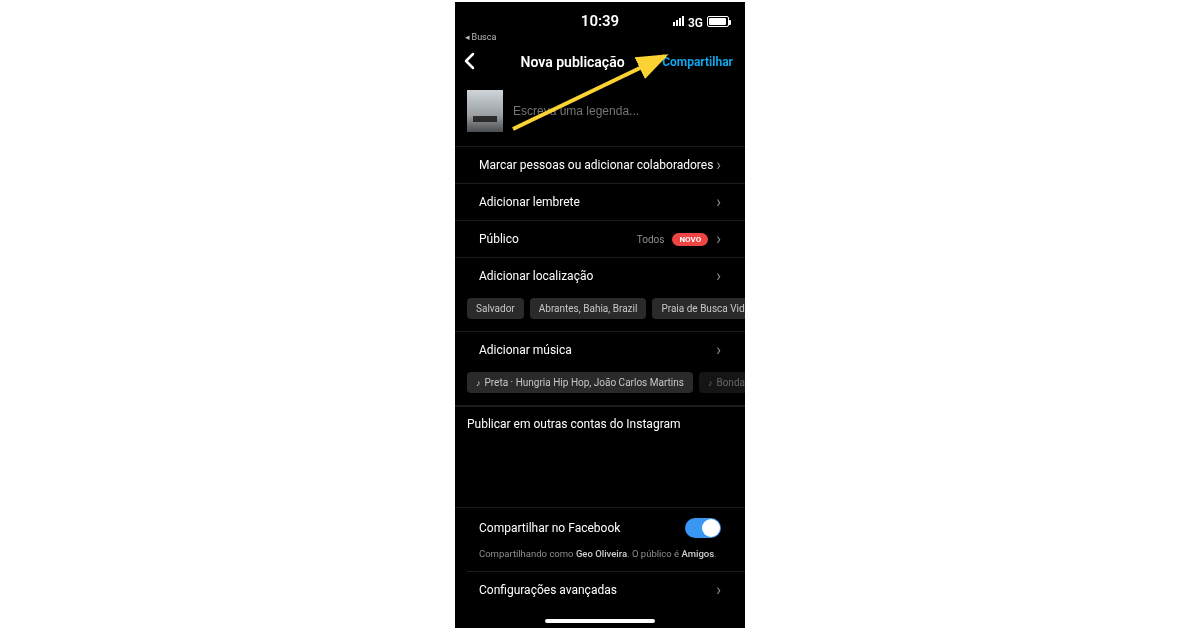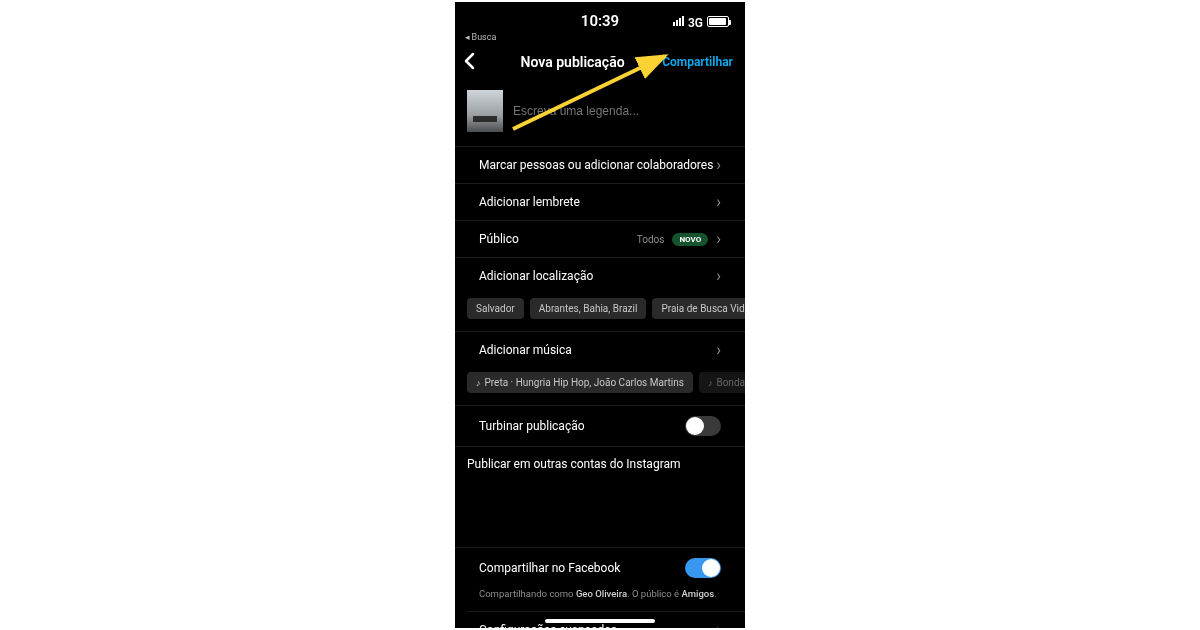--- a/index.html
+++ b/index.html
@@ -78,21 +78,21 @@
     display:flex; align-items:center; justify-content:space-between;
     padding:10px 24px;
     border-top:0.5px solid #1c1c1c;
     font-size:12px;
   }
   .row-left { display:flex; align-items:center; gap:6px; }
   .row-right { display:flex; align-items:center; gap:8px; }
   .chevron { color:#8e8e8e; font-size:16px; line-height:1; }
   .muted { color:#8e8e8e; font-size:10px; }
   .pill-badge {
-    background:#14532d; color:#fff; font-size:8px; font-weight:700;
+    background:#ef4444; color:#fff; font-size:8px; font-weight:700;
     padding:2px 7px; border-radius:9px;
   }
   
   .chip-strip {
     display:flex; gap:6px; padding:4px 28px 12px 12px; overflow:hidden;
     border-bottom:0.5px solid #1c1c1c;
   }
   .chip {
     background:#2a2a2a; color:#c7c7c7; font-size:10px;
     padding:5px 9px; border-radius:4px; white-space:nowrap;
@@ -239,30 +239,20 @@
     <div class="chip">
       <span class="music-note">♪</span>
       <span>Preta · Hungria Hip Hop, João Carlos Martins</span>
     </div>
     <div class="chip faded">
       <span class="music-note">♪</span>
       <span>Bondade de...</span>
     </div>
   </div>
 
-  <div class="row" style="border-top:0;">
-    <div class="row-left">
-        <span>Turbinar publicação</span>
-      </div>
-    <div class="row-right">
-      <div class="toggle">
-          <div class="knob"></div>
-        </div>
-    </div>
-  </div>
 
   <div class="sub-label-row">
     <span>Publicar em outras contas do Instagram</span>
   </div>
   <div class="spacer-block" style="border-top:0;"></div>
 
   <div class="row">
     <div class="row-left">
         <span>Compartilhar no Facebook</span>
       </div>

